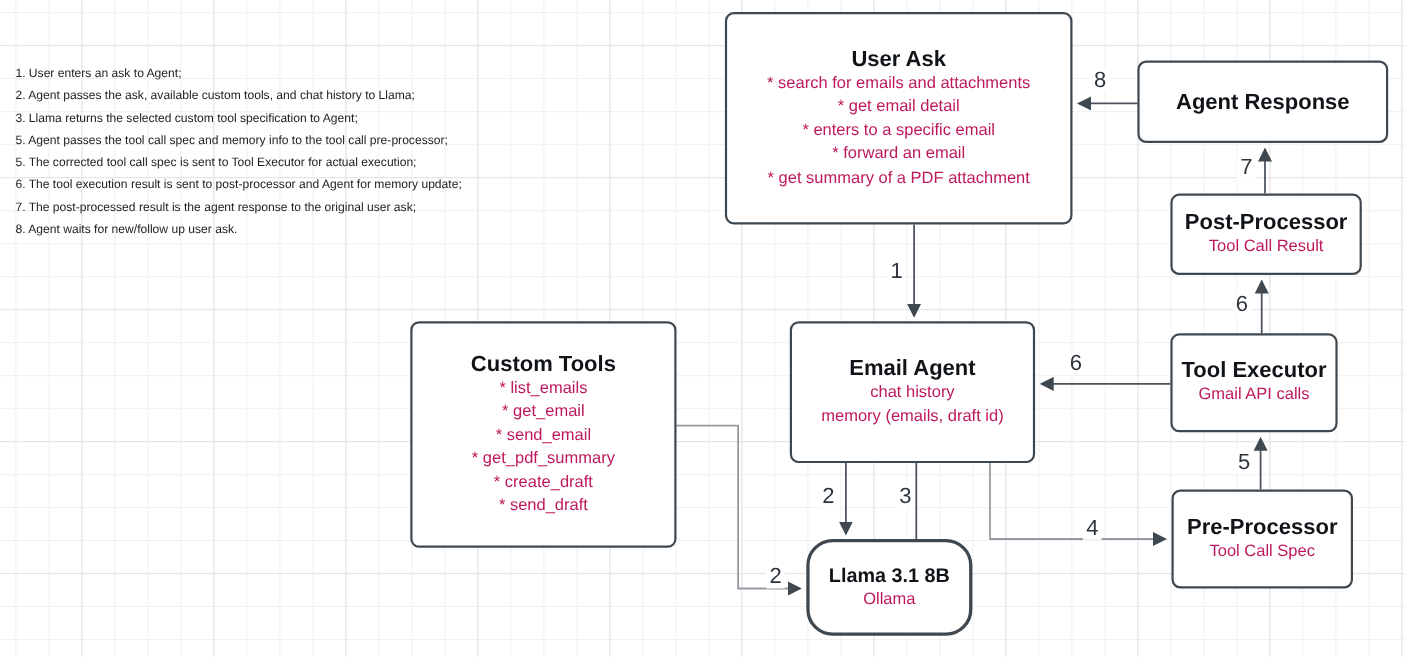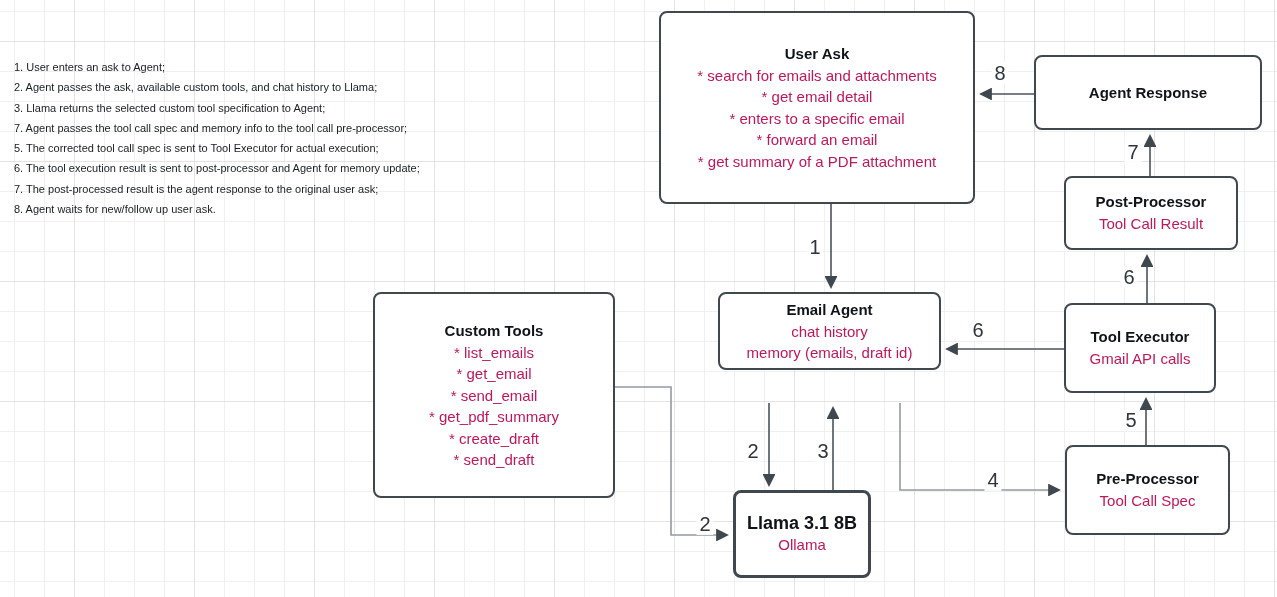--- a/index.html
+++ b/index.html
@@ -23,21 +23,21 @@
     position:absolute;left:14px;top:57px;
     font-size:11px;line-height:20.3px;color:#1a1d21;
     white-space:nowrap;
   }
   .box{
     position:absolute;background:#ffffff;border:2px solid #40484f;
     border-radius:8px;box-sizing:border-box;
     display:flex;flex-direction:column;align-items:center;justify-content:center;
     text-align:center;
   }
-  .box .title{font-weight:bold;font-size:15px;line-height:22px;color:#101418;}
+  .box .title{font-weight:bold;font-size:20px;line-height:22px;color:#101418;}
   .box .line{font-size:15px;line-height:21.5px;color:#be185d;}
   .box-llama{border-width:3px;}
   .box-llama .title{font-size:18px;}
   svg.edges{position:absolute;left:0;top:0;width:1277px;height:597px;pointer-events:none;}
   .e-dark{stroke:#4a535c;stroke-width:1.6;fill:none;}
   .e-gray{stroke:#949aa1;stroke-width:1.6;fill:none;}
   .edge-label{
     position:absolute;transform:translate(-50%,-50%);
     font-size:20px;color:#2d343b;background:rgba(255,255,255,0.92);
     padding:0 3px;line-height:22px;
@@ -45,21 +45,21 @@
 </style>
 </head>
 <body>
 
 <div class="canvas">
 
   <div class="notes">
     <div>1. User enters an ask to Agent;</div>
     <div>2. Agent passes the ask, available custom tools, and chat history to Llama;</div>
     <div>3. Llama returns the selected custom tool specification to Agent;</div>
-    <div>7. Agent passes the tool call spec and memory info to the tool call pre-processor;</div>
+    <div>5. Agent passes the tool call spec and memory info to the tool call pre-processor;</div>
     <div>5. The corrected tool call spec is sent to Tool Executor for actual execution;</div>
     <div>6. The tool execution result is sent to post-processor and Agent for memory update;</div>
     <div>7. The post-processed result is the agent response to the original user ask;</div>
     <div>8. Agent waits for new/follow up user ask.</div>
   </div>
 
   <svg class="edges">
     <defs>
       <marker id="arrow" viewBox="0 0 10 10" refX="8.5" refY="5" markerWidth="8" markerHeight="8" orient="auto-start-reverse">
         <path d="M0,0 L10,5 L0,10 z" fill="#40484f"></path>
@@ -109,21 +109,21 @@
 
   <div class="box" style="left:1034px;top:55px;width:228px;height:75px;">
     <div class="title">Agent Response</div>
   </div>
 
   <div class="box" style="left:1064px;top:176px;width:174px;height:74px;">
     <div class="title">Post-Processor</div>
     <div class="line">Tool Call Result</div>
   </div>
 
-  <div class="box" style="left:718px;top:292px;width:223px;height:78px;">
+  <div class="box" style="left:718px;top:292px;width:223px;height:129px;">
     <div class="title">Email Agent</div>
     <div class="line">chat history</div>
     <div class="line">memory (emails, draft id)</div>
   </div>
 
   <div class="box" style="left:1064px;top:303px;width:152px;height:90px;">
     <div class="title">Tool Executor</div>
     <div class="line">Gmail API calls</div>
   </div>
 
@@ -135,18 +135,18 @@
     <div class="line">* get_pdf_summary</div>
     <div class="line">* create_draft</div>
     <div class="line">* send_draft</div>
   </div>
 
   <div class="box" style="left:1065px;top:445px;width:165px;height:90px;">
     <div class="title">Pre-Processor</div>
     <div class="line">Tool Call Spec</div>
   </div>
 
-  <div class="box box-llama" style="left:733px;top:490px;width:138px;height:88px;">
+  <div class="box box-llama" style="left:733px;top:490px;width:151px;height:88px;border-radius:24px;">
     <div class="title">Llama 3.1 8B</div>
     <div class="line">Ollama</div>
   </div>
 
 </div>
 
 </body></html>

